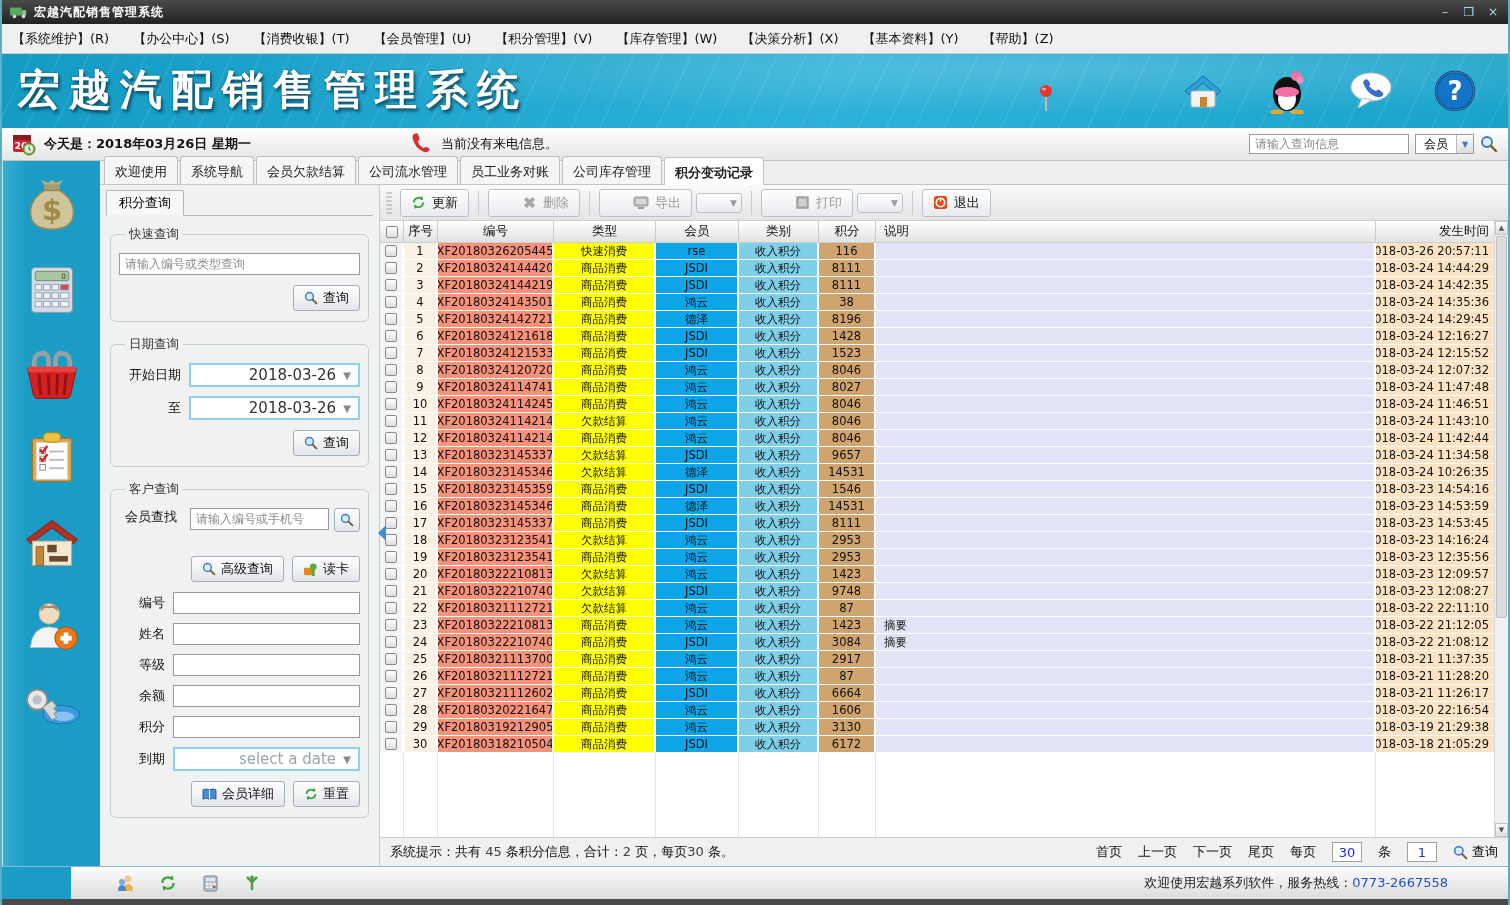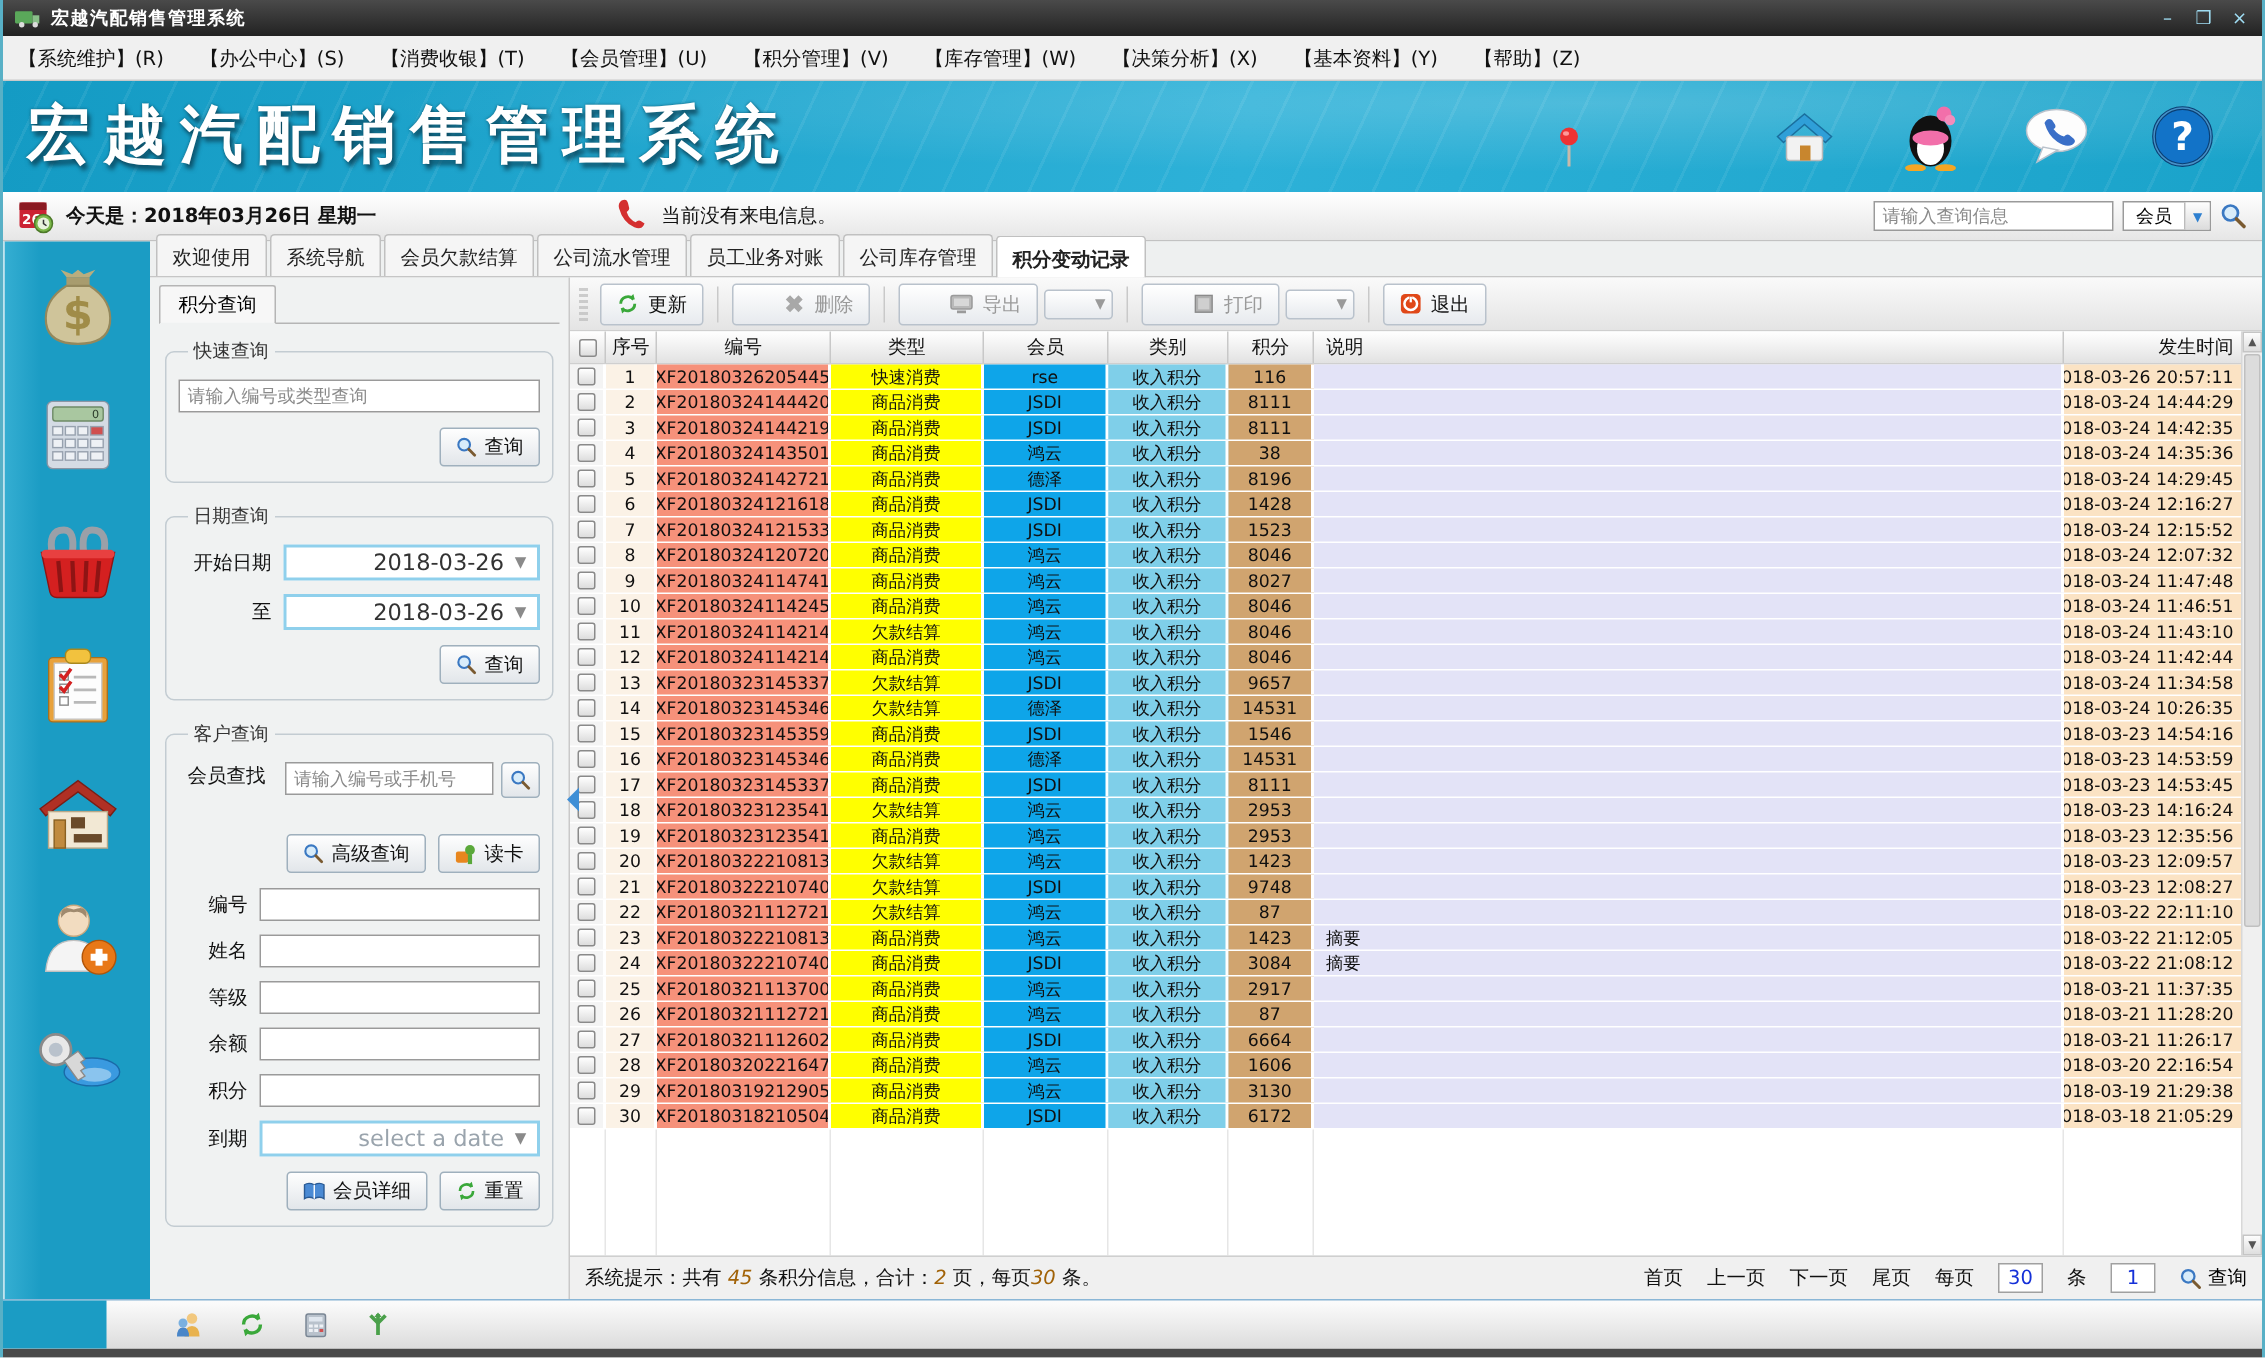--- a/index.html
+++ b/index.html
@@ -103,21 +103,21 @@
   .h.time{justify-content:flex-end;padding-right:5px;}
   .cbx{width:12px;height:12px;border:1px solid #8a8a8a;background:linear-gradient(#fff,#ddd);border-radius:2px;}
   .tfiller{flex:1;display:flex;}
   .tfiller span{border-right:1px solid #e6e6e6;height:100%;}
   .vscroll{width:14px;background:#f0f0f0;border-left:1px solid #d8d8d8;display:flex;flex-direction:column;flex:0 0 auto;}
   .varrow{height:14px;background:linear-gradient(#fdfdfd,#dedede);border:1px solid #c5c5c5;font-size:7px;color:#555;display:flex;align-items:center;justify-content:center;}
   .vthumb{margin:1px;height:62%;background:#dcdcdc;border:1px solid #c0c0c0;border-radius:2px;}
 
   .pagerrow{height:29px;background:#f0f0f0;border-top:1px solid #cfcfcf;display:flex;align-items:center;padding:0 10px;flex:0 0 auto;font-size:13px;}
   .sysmsg{color:#111;}
-  .num{color:#a16207;font-style:italic;}
+  .num{color:#404040;}
   .pager{margin-left:auto;display:flex;align-items:center;gap:16px;}
   .pglink{color:#111;cursor:pointer;white-space:nowrap;}
   .pgbox{width:30px;height:20px;border:1px solid #a0a0a0;background:#fff;text-align:center;font-size:13px;color:#1530d8;}
   .pgsearch{display:flex;align-items:center;gap:4px;cursor:pointer;}
 
   
   .statusbar{height:33px;background:linear-gradient(#fcfcfc,#dcdcdc);border-top:1px solid #8ab6d6;display:flex;align-items:center;flex:0 0 auto;position:relative;}
   .tealblock{width:69px;height:100%;background:#1b9cc4;flex:0 0 auto;}
   .sbicons{display:flex;gap:24px;margin-left:46px;align-items:center;}
   .sbicon{width:18px;height:18px;display:flex;align-items:center;justify-content:center;cursor:pointer;}
@@ -998,15 +998,16 @@
           </svg>
       </span>
       <span class="sbicon">
         <svg width="16" height="18" viewBox="0 0 16 18">
             <path d="M8 2 L8 16" stroke="#4aa04a" stroke-width="2.5"></path>
             <path d="M8 8 L3 3 M8 8 L13 3" stroke="#4aa04a" stroke-width="2.5" fill="none"></path>
             <path d="M8 1 l2.5 3 h-5 z" fill="#4aa04a"></path>
           </svg>
       </span>
     </div>
+    <span class="welcome"><span>欢迎使用宏越系列软件，服务热线：</span><span class="hotline">0773-2667558</span></span>
   </div>
   <div class="bottomedge"></div>
 </div>
 
 </body></html>

